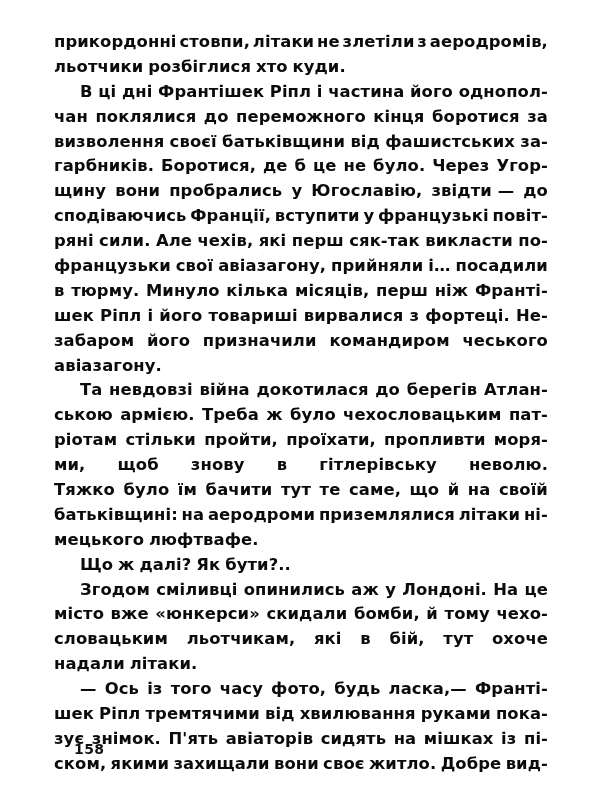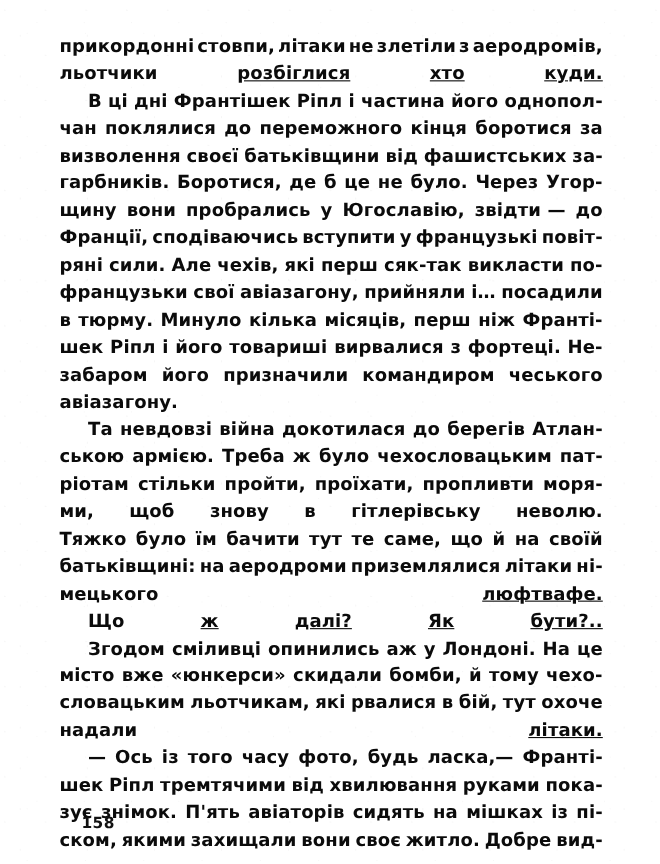--- a/index.html
+++ b/index.html
@@ -44,26 +44,25 @@
     -webkit-font-smoothing: none;
   }
 
   
   .line.just {
     justify-content: space-between;
   }
 
   
   .line.last {
-    justify-content: space-between;
+    justify-content: flex-start;
   }
 
   .line.last .w + .w {
     margin-left: 0.30em;
-    text-decoration: underline;
   }
 
   
   .line.indent {
     padding-left: 26px;
   }
 
   .w {
     display: inline-block;
   }
@@ -99,38 +98,38 @@
 <div id="page">
 
   <div id="text-block">
       <div class="line just"><span class="w">прикордонні</span><span class="w">стовпи,</span><span class="w">літаки</span><span class="w">не</span><span class="w">злетіли</span><span class="w">з</span><span class="w">аеродромів,</span></div>
       <div class="line last"><span class="w">льотчики</span><span class="w">розбіглися</span><span class="w">хто</span><span class="w">куди.</span></div>
       <div class="line just indent"><span class="w">В</span><span class="w">ці</span><span class="w">дні</span><span class="w">Франтішек</span><span class="w">Ріпл</span><span class="w">і</span><span class="w">частина</span><span class="w">його</span><span class="w">однопол-</span></div>
       <div class="line just"><span class="w">чан</span><span class="w">поклялися</span><span class="w">до</span><span class="w">переможного</span><span class="w">кінця</span><span class="w">боротися</span><span class="w">за</span></div>
       <div class="line just"><span class="w">визволення</span><span class="w">своєї</span><span class="w">батьківщини</span><span class="w">від</span><span class="w">фашистських</span><span class="w">за-</span></div>
       <div class="line just"><span class="w">гарбників.</span><span class="w">Боротися,</span><span class="w">де</span><span class="w">б</span><span class="w">це</span><span class="w">не</span><span class="w">було.</span><span class="w">Через</span><span class="w">Угор-</span></div>
       <div class="line just"><span class="w">щину</span><span class="w">вони</span><span class="w">пробрались</span><span class="w">у</span><span class="w">Югославію,</span><span class="w">звідти —</span><span class="w">до</span></div>
-      <div class="line just"><span class="w">Франції,</span><span class="w">сподіваючись</span><span class="w">вступити</span><span class="w">у</span><span class="w">французькі</span><span class="w">повіт-</span></div>
+      <div class="line just"><span class="w">сподіваючись</span><span class="w">Франції,</span><span class="w">вступити</span><span class="w">у</span><span class="w">французькі</span><span class="w">повіт-</span></div>
       <div class="line just"><span class="w">ряні</span><span class="w">сили.</span><span class="w">Але</span><span class="w">чехів,</span><span class="w">які</span><span class="w">перш</span><span class="w">сяк-так</span><span class="w">викласти</span><span class="w">по-</span></div>
       <div class="line just"><span class="w">французьки</span><span class="w">свої</span><span class="w">авіазагону,</span><span class="w">прийняли</span><span class="w">і…</span><span class="w">посадили</span></div>
       <div class="line just"><span class="w">в</span><span class="w">тюрму.</span><span class="w">Минуло</span><span class="w">кілька</span><span class="w">місяців,</span><span class="w">перш</span><span class="w">ніж</span><span class="w">Франті-</span></div>
       <div class="line just"><span class="w">шек</span><span class="w">Ріпл</span><span class="w">і</span><span class="w">його</span><span class="w">товариші</span><span class="w">вирвалися</span><span class="w">з</span><span class="w">фортеці.</span><span class="w">Не-</span></div>
       <div class="line just"><span class="w">забаром</span><span class="w">його</span><span class="w">призначили</span><span class="w">командиром</span><span class="w">чеського</span></div>
       <div class="line last"><span class="w">авіазагону.</span></div>
       <div class="line just indent"><span class="w">Та</span><span class="w">невдовзі</span><span class="w">війна</span><span class="w">докотилася</span><span class="w">до</span><span class="w">берегів</span><span class="w">Атлан-</span></div>
       <div class="line just"><span class="w">ською</span><span class="w">армією.</span><span class="w">Треба</span><span class="w">ж</span><span class="w">було</span><span class="w">чехословацьким</span><span class="w">пат-</span></div>
       <div class="line just"><span class="w">ріотам</span><span class="w">стільки</span><span class="w">пройти,</span><span class="w">проїхати,</span><span class="w">пропливти</span><span class="w">моря-</span></div>
       <div class="line just"><span class="w">ми,</span><span class="w">щоб</span><span class="w">знову</span><span class="w">в</span><span class="w">гітлерівську</span><span class="w">неволю.</span></div>
       <div class="line just"><span class="w">Тяжко</span><span class="w">було</span><span class="w">їм</span><span class="w">бачити</span><span class="w">тут</span><span class="w">те</span><span class="w">саме,</span><span class="w">що</span><span class="w">й</span><span class="w">на</span><span class="w">своїй</span></div>
       <div class="line just"><span class="w">батьківщині:</span><span class="w">на</span><span class="w">аеродроми</span><span class="w">приземлялися</span><span class="w">літаки</span><span class="w">ні-</span></div>
       <div class="line last"><span class="w">мецького</span><span class="w">люфтвафе.</span></div>
       <div class="line last indent"><span class="w">Що</span><span class="w">ж</span><span class="w">далі?</span><span class="w">Як</span><span class="w">бути?..</span></div>
       <div class="line just indent"><span class="w">Згодом</span><span class="w">сміливці</span><span class="w">опинились</span><span class="w">аж</span><span class="w">у</span><span class="w">Лондоні.</span><span class="w">На</span><span class="w">це</span></div>
       <div class="line just"><span class="w">місто</span><span class="w">вже</span><span class="w">«юнкерси»</span><span class="w">скидали</span><span class="w">бомби,</span><span class="w">й</span><span class="w">тому</span><span class="w">чехо-</span></div>
-      <div class="line just"><span class="w">словацьким</span><span class="w">льотчикам,</span><span class="w">які</span><span class="w">рвалися</span><span class="w">в</span><span class="w">бій,</span><span class="w">тут</span><span class="w">охоче</span></div>
+      <div class="line just"><span class="w">словацьким</span><span class="w">льотчикам,</span><span class="w">які</span><span class="w">в</span><span class="w">бій,</span><span class="w">тут</span><span class="w">охоче</span></div>
       <div class="line last"><span class="w">надали</span><span class="w">літаки.</span></div>
       <div class="line just indent"><span class="w">—</span><span class="w">Ось</span><span class="w">із</span><span class="w">того</span><span class="w">часу</span><span class="w">фото,</span><span class="w">будь</span><span class="w">ласка,—</span><span class="w">Франті-</span></div>
       <div class="line just"><span class="w">шек</span><span class="w">Ріпл</span><span class="w">тремтячими</span><span class="w">від</span><span class="w">хвилювання</span><span class="w">руками</span><span class="w">пока-</span></div>
       <div class="line just"><span class="w">зує</span><span class="w">знімок.</span><span class="w">П'ять</span><span class="w">авіаторів</span><span class="w">сидять</span><span class="w">на</span><span class="w">мішках</span><span class="w">із</span><span class="w">пі-</span></div>
       <div class="line just"><span class="w">ском,</span><span class="w">якими</span><span class="w">захищали</span><span class="w">вони</span><span class="w">своє</span><span class="w">житло.</span><span class="w">Добре</span><span class="w">вид-</span></div>
     </div>
 
   <div id="folio">158</div>
 
   <div id="grain"></div>

